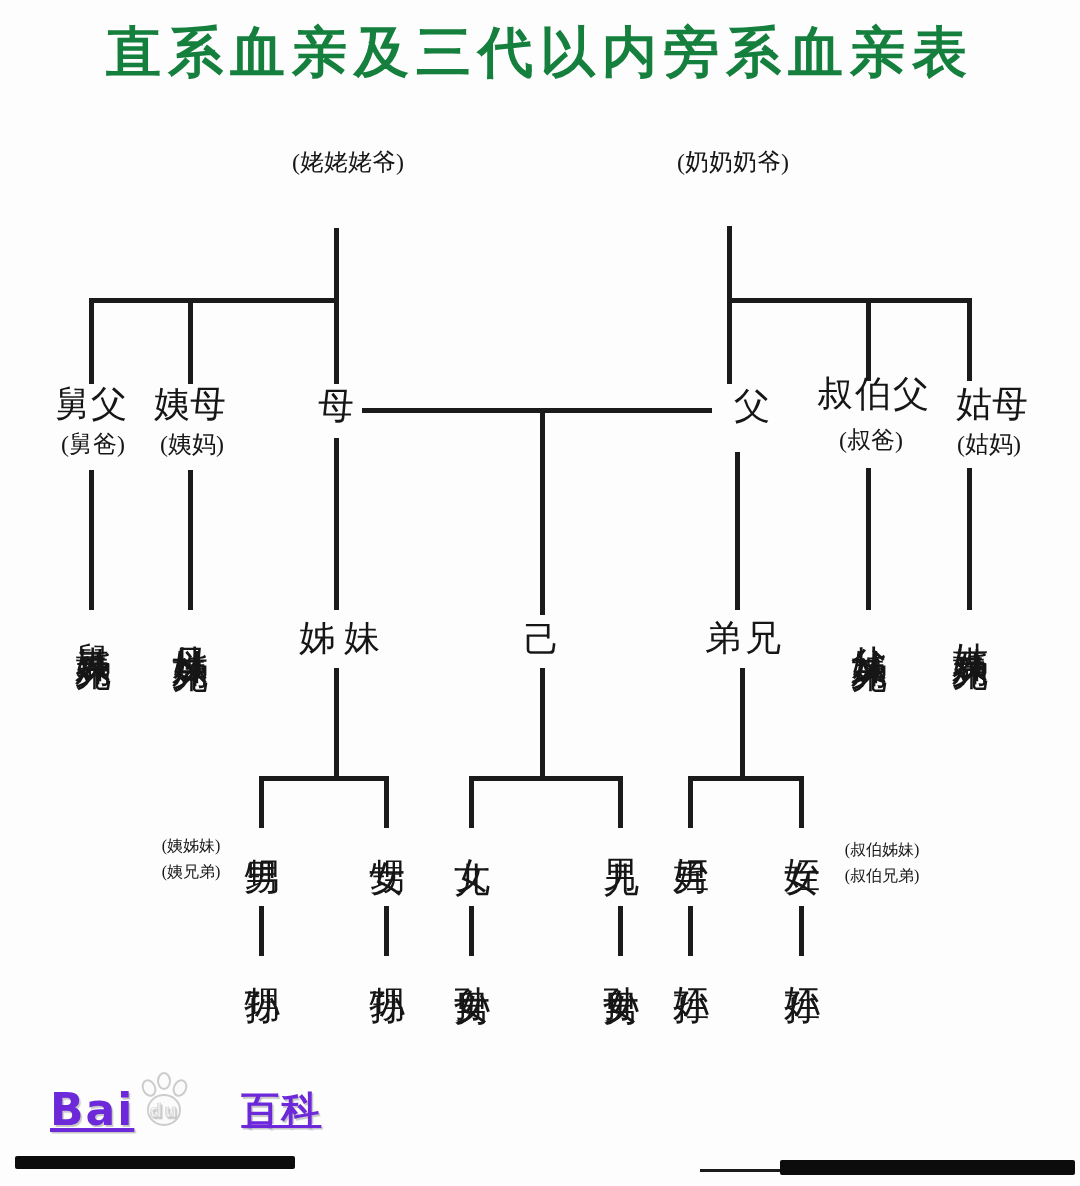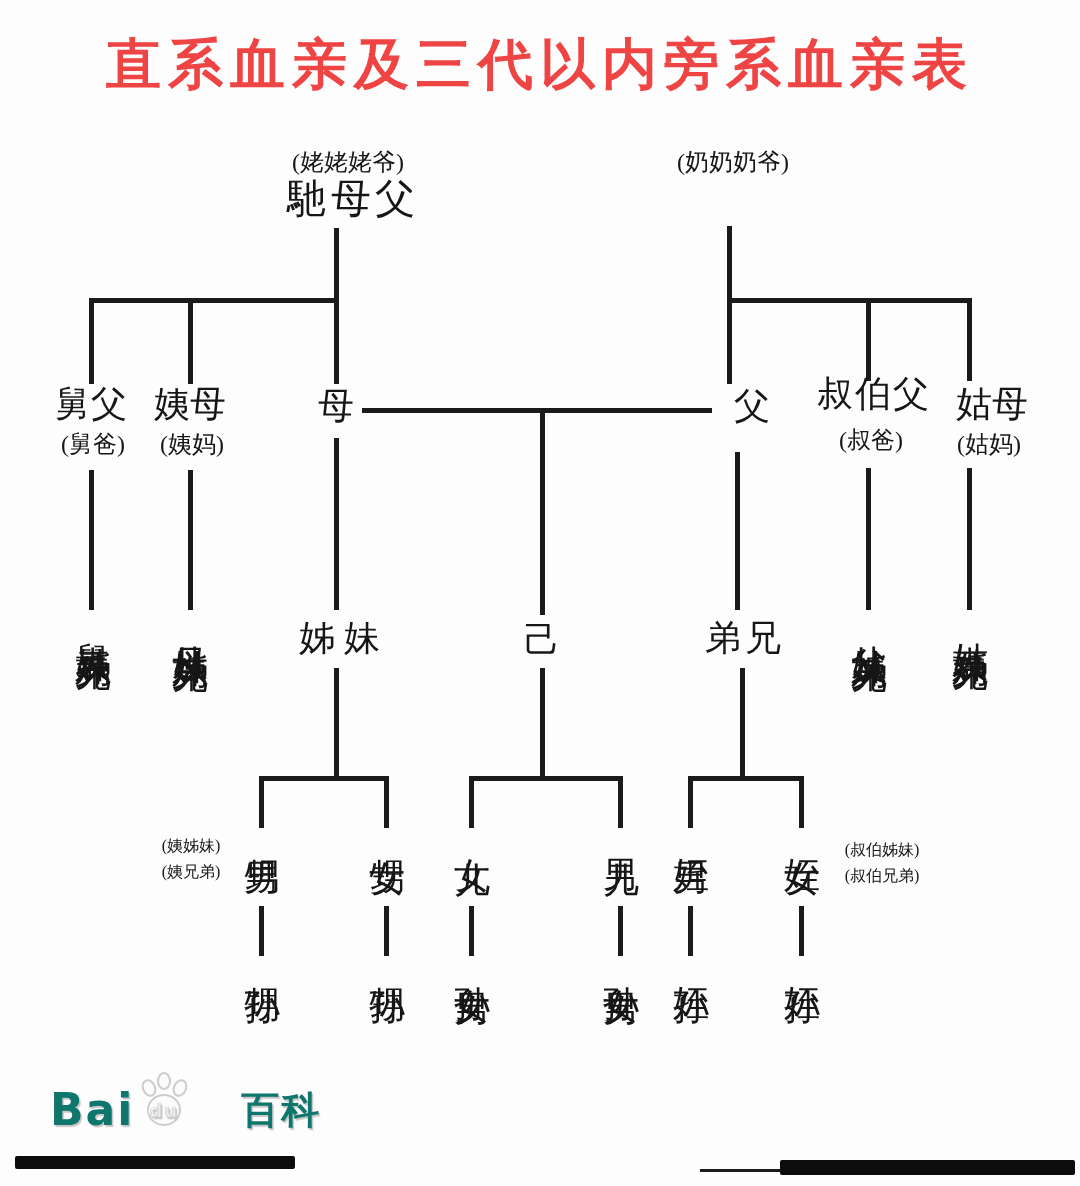--- a/index.html
+++ b/index.html
@@ -1,55 +1,55 @@
 <!DOCTYPE html>
 <html><head>
 <meta charset="utf-8">
 <style>
   html,body{margin:0;padding:0;background:#ffffff;}
   .canvas{
     position:relative;width:1080px;height:1186px;background:#fdfdfd;
     font-family:"Liberation Serif","DejaVu Serif",serif;color:#161616;overflow:hidden;
   }
   .title{
-    position:absolute;left:540px;top:28px;transform:translateX(-50%);
+    position:absolute;left:540px;top:16px;transform:translateX(-50%);
     font-family:"DejaVu Sans","Liberation Sans",sans-serif;
-    font-size:55px;font-weight:900;letter-spacing:7px;white-space:nowrap;color:#ef4444;
+    font-size:55px;font-weight:900;letter-spacing:7px;white-space:nowrap;color:#15803d;
   }
   .lbl{position:absolute;transform:translateX(-50%);white-space:nowrap;line-height:1.05;}
   .vtxt{
     position:absolute;transform:translateX(-50%);
     writing-mode:vertical-rl;text-orientation:upright;
     line-height:1;letter-spacing:3px;white-space:nowrap;
   }
   .main{font-size:36px;}
   .big{font-size:40px;}
   .paren{font-size:24px;}
   .sparen{font-size:16px;}
   .ln{position:absolute;background:#1b1b1b;}
   .bar{position:absolute;background:#0c0c0c;border-radius:2px;}
   .wm{
     position:absolute;left:50px;top:1072px;display:flex;align-items:flex-end;
     font-family:"DejaVu Sans","Liberation Sans",sans-serif;font-weight:bold;
-    color:#0f766e;letter-spacing:2px;
+    color:#6d28d9;letter-spacing:2px;
     text-shadow:1.5px 1.5px 1px #c6c6c6,-1px -1px 1px #ffffff;
+    text-decoration:underline;
   }
   .wm .brand{font-size:44px;line-height:1;}
   .wm .suffix{font-size:38px;line-height:1.1;margin-left:45px;}
   .pawbox{position:relative;width:58px;height:60px;margin:0 2px;}
 </style>
 </head>
 <body>
 
 <div class="canvas">
 
   <div class="title">直系血亲及三代以内旁系血亲表</div>
 
   <div class="lbl paren" style="left:348px;top:150px;">(姥姥姥爷)</div>
-  <div class="lbl big" style="left:353px;top:178px;letter-spacing:4px;">馳母父</div>
 
   <div class="lbl paren" style="left:733px;top:150px;">(奶奶奶爷)</div>
 
   <div class="ln" style="left:334px;top:228px;width:5px;height:74px;"></div>
   <div class="ln" style="left:727px;top:226px;width:5px;height:78px;"></div>
 
   <div class="ln" style="left:89px;top:298px;width:249px;height:5px;"></div>
   <div class="ln" style="left:727px;top:298px;width:245px;height:5px;"></div>
 
   <div class="ln" style="left:89px;top:298px;width:5px;height:86px;"></div>

